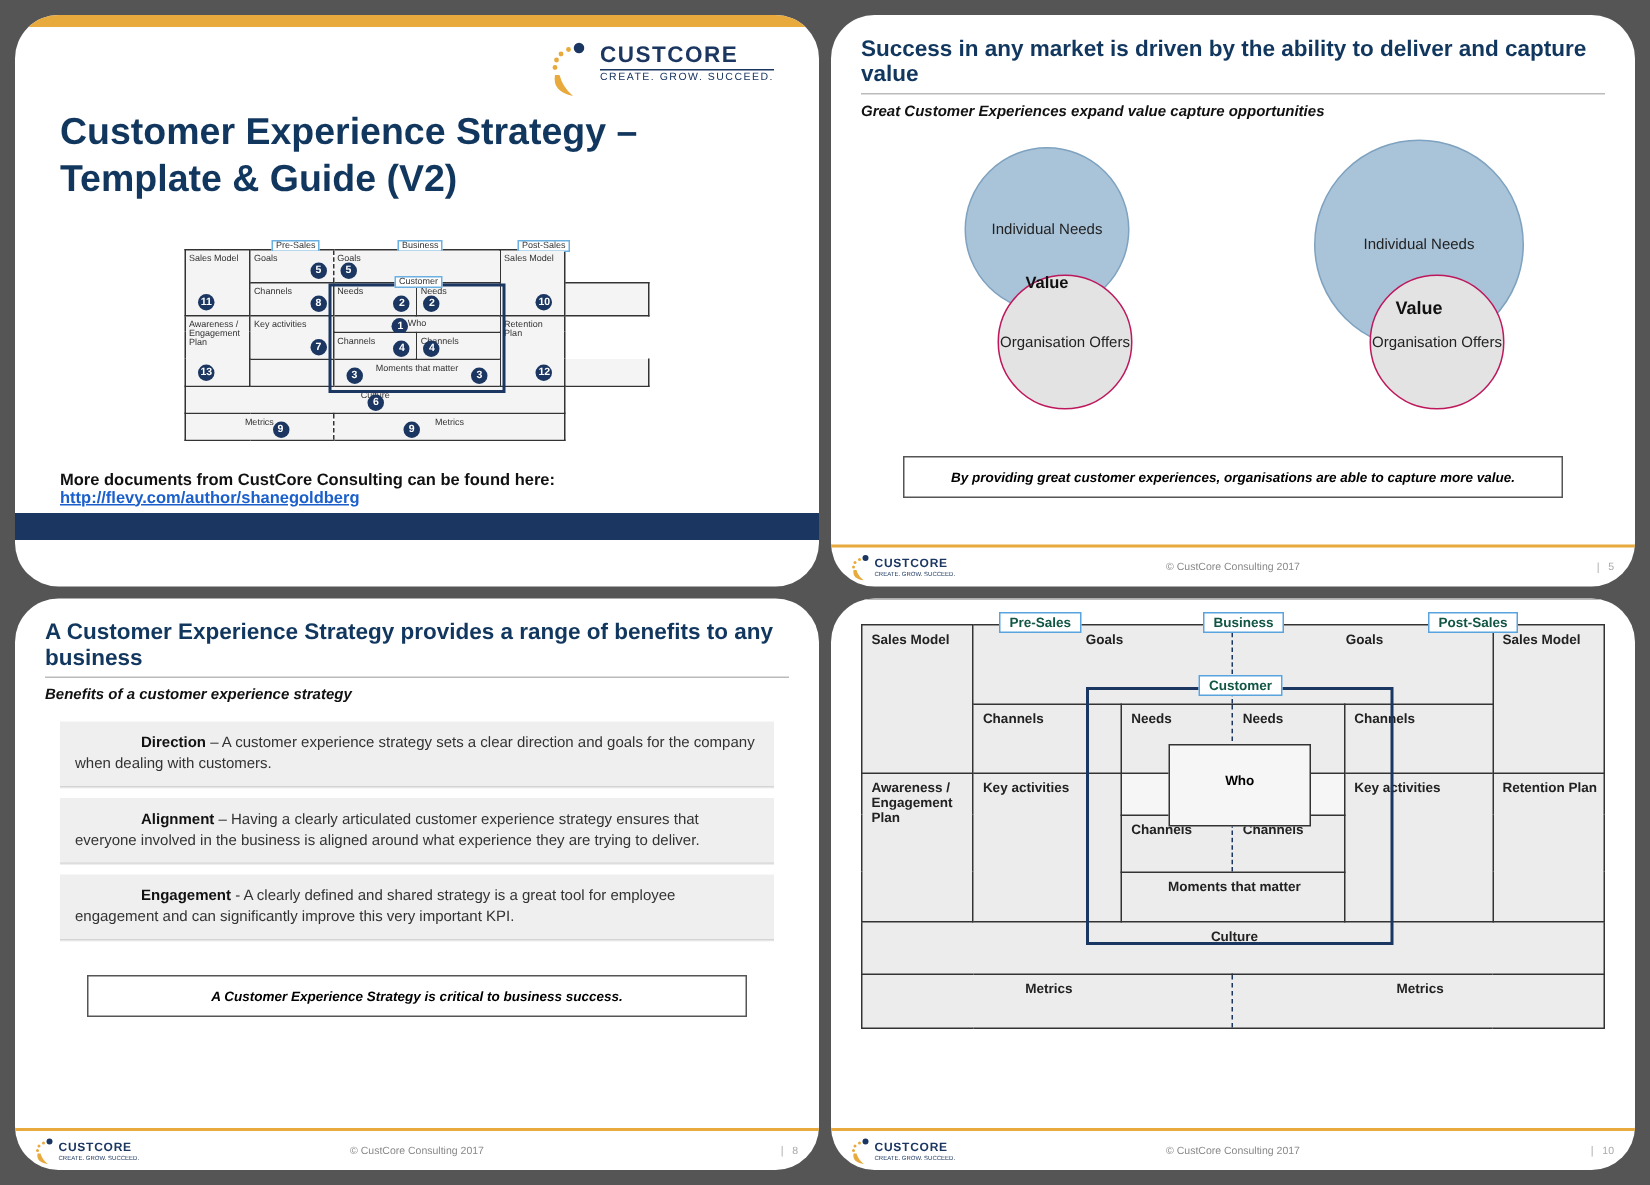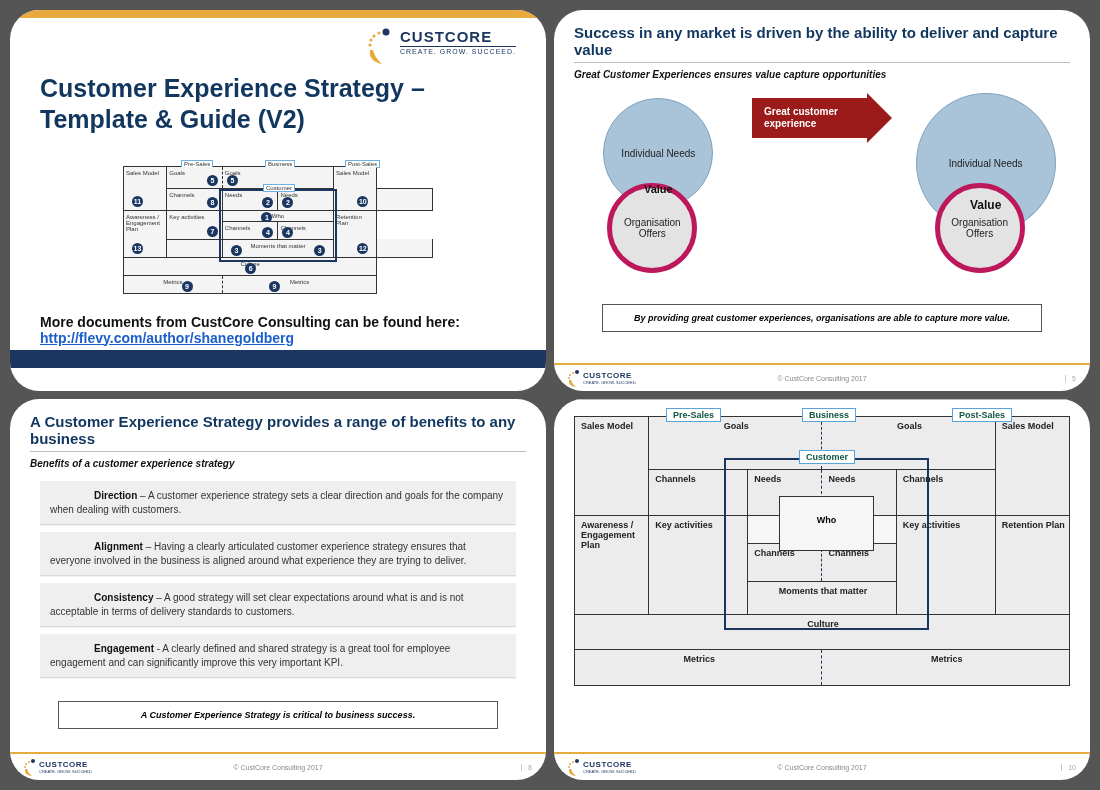--- a/index.html
+++ b/index.html
@@ -77,21 +77,21 @@
     padding:0 2px;
     color:#333;
   }
   .inner-box {
     position:absolute;
     border:2px solid #1b3661;
     pointer-events:none;
   }
   .slide1 .more-docs {
     margin: 20px 0 0 30px;
-    font-size: 14px;
+    font-size: 11px;
     font-weight: bold;
     color:#111;
   }
   .slide1 .more-docs a { color:#1a5fcb; text-decoration: underline; }
   .slide1 .footer-bar {
     margin-top:4px;
     height: 18px; background:#1b3661;
   }
   
   .slide2 .s-title, .slide3 .s-title, .slide4 .s-title {
@@ -109,23 +109,23 @@
   }
   .venn { position:relative; width: 150px; height: 180px; }
   .venn .c-top {
     position:absolute; top:0; left:20px;
     width:110px; height:110px; border-radius:50%;
     background:#a9c3d9; border:1px solid #7ea2bf;
     display:flex; flex-direction:column; align-items:center; justify-content:center;
     font-size:10px; color:#222; text-align:center;
   }
   .venn .c-bot {
-    position:absolute; top:85px; left:24px;
+    position:absolute; top:85px; left:42px;
     width:90px; height:90px; border-radius:50%;
-    background:#e3e3e3; border:5px solid #be185d;
+    background:#e3e3e3; border:1px solid #be185d;
     display:flex; align-items:center; justify-content:center;
     font-size:10px; color:#222; text-align:center;
   }
   .venn .v-label {
     position:absolute; top:85px; left:0; right:0; text-align:center;
     font-size:11px; font-weight:bold; color:#111;
     z-index:3;
   }
   .venn.big .c-top { top:-5px; left:5px; width:140px; height:140px; }
   .venn.big .v-label { top:100px; font-size:12px; }
@@ -298,34 +298,31 @@
   <div class="more-docs">
     <span>More documents from CustCore Consulting can be found here:</span>
     <a href="#">http://flevy.com/author/shanegoldberg</a>
   </div>
   <div class="footer-bar"></div>
 </div>
 
 <div class="slide slide2">
   <div class="s-title">Success in any market is driven by the ability to deliver and capture value</div>
   <div class="s-rule"></div>
-  <div class="s-sub">Great Customer Experiences ensures value capture opportunities</div>
+  <div class="s-sub">Great Customer Experiences expand value capture opportunities</div>
 
   <div class="venn-row">
     <div class="venn">
       <div class="c-top">
           <span>Individual Needs</span>
         </div>
       <div class="v-label">Value</div>
       <div class="c-bot">
           <span>Organisation Offers</span>
         </div>
-    </div>
-    <div class="arrow-block">
-      <span>Great customer experience</span>
     </div>
     <div class="venn big">
       <div class="c-top">
           <span>Individual Needs</span>
         </div>
       <div class="v-label">Value</div>
       <div class="c-bot">
           <span>Organisation Offers</span>
         </div>
     </div>
@@ -349,21 +346,20 @@
   </div>
 </div>
 
 <div class="slide slide3">
   <div class="s-title">A Customer Experience Strategy provides a range of benefits to any business</div>
   <div class="s-rule"></div>
   <div class="s-sub">Benefits of a customer experience strategy</div>
 
   <div class="benef"><b>Direction</b><span> – A customer experience strategy sets a clear direction and goals for the company when dealing with customers.</span></div>
   <div class="benef"><b>Alignment</b><span> – Having a clearly articulated customer experience strategy ensures that everyone involved in the business is aligned around what experience they are trying to deliver.</span></div>
-  <div class="benef"><b>Consistency</b><span> – A good strategy will set clear expectations around what is and is not acceptable in terms of delivery standards to customers.</span></div>
   <div class="benef"><b>Engagement</b><span> -  A clearly defined and shared strategy is a great tool for employee engagement and can significantly improve this very important KPI.</span></div>
 
   <div class="bottom-note" style="margin-top:20px;">A Customer Experience Strategy is critical to business success.</div>
 
   <div class="slide-footer">
     <div class="mini-logo">
       <svg width="14" height="18">
           <circle cx="11" cy="3" r="2" fill="#1b3661"></circle>
           <path d="M 3 11 Q 2 17 10 18 Q 6 15 5 11 Z" fill="#e8a93d"></path>
           <circle cx="7" cy="4" r="1" fill="#e8a93d"></circle>

